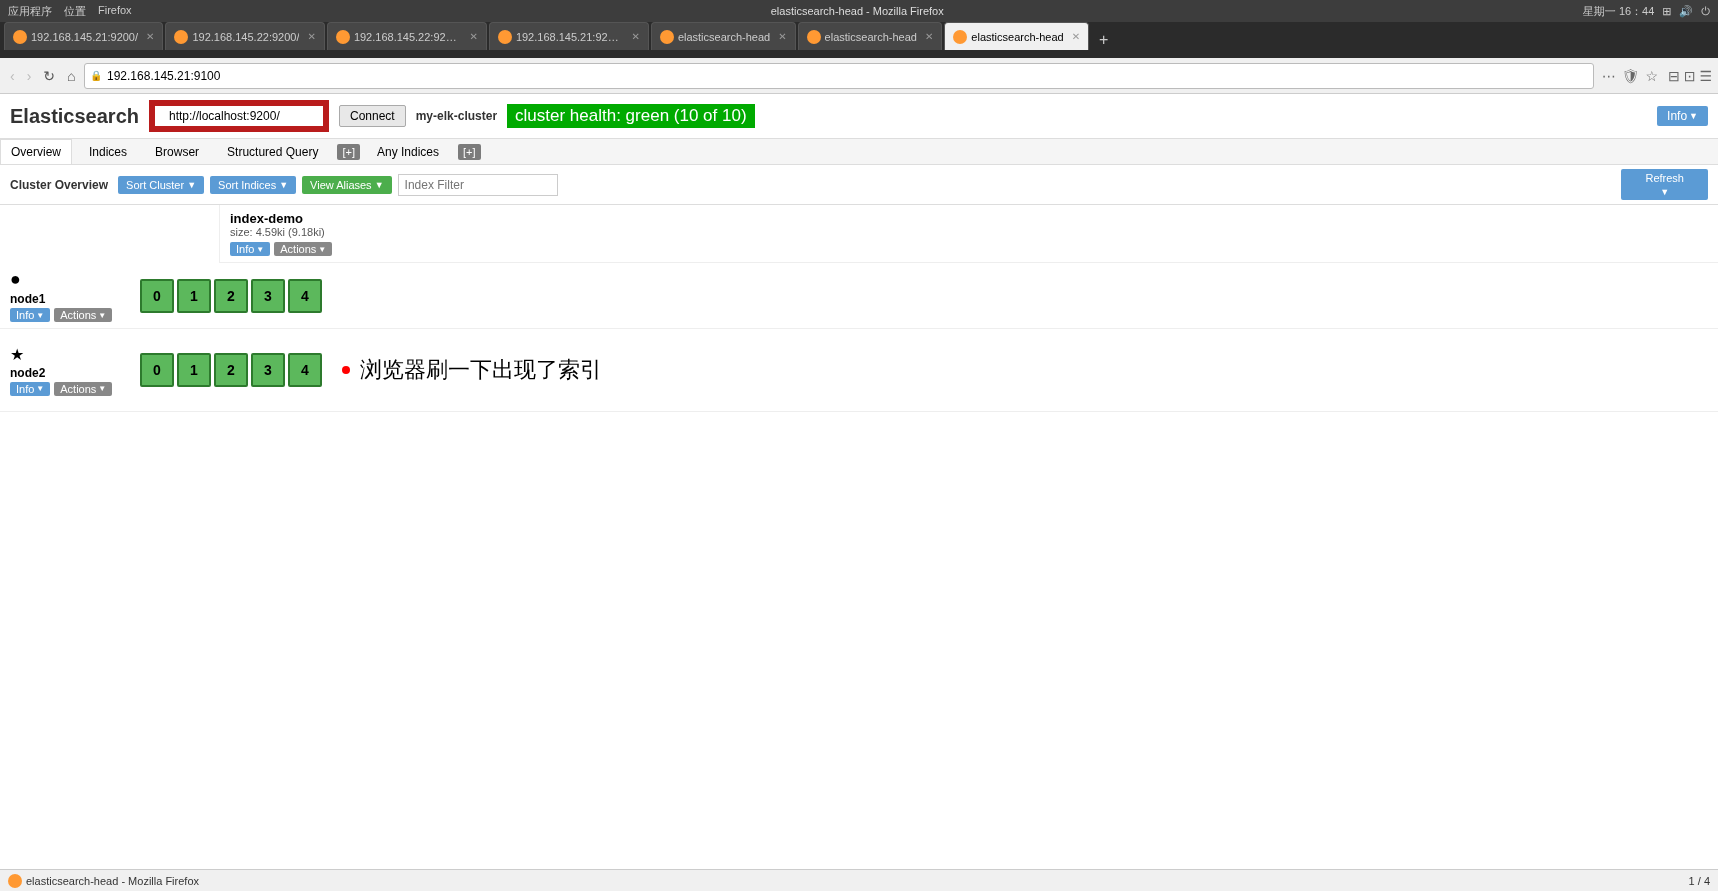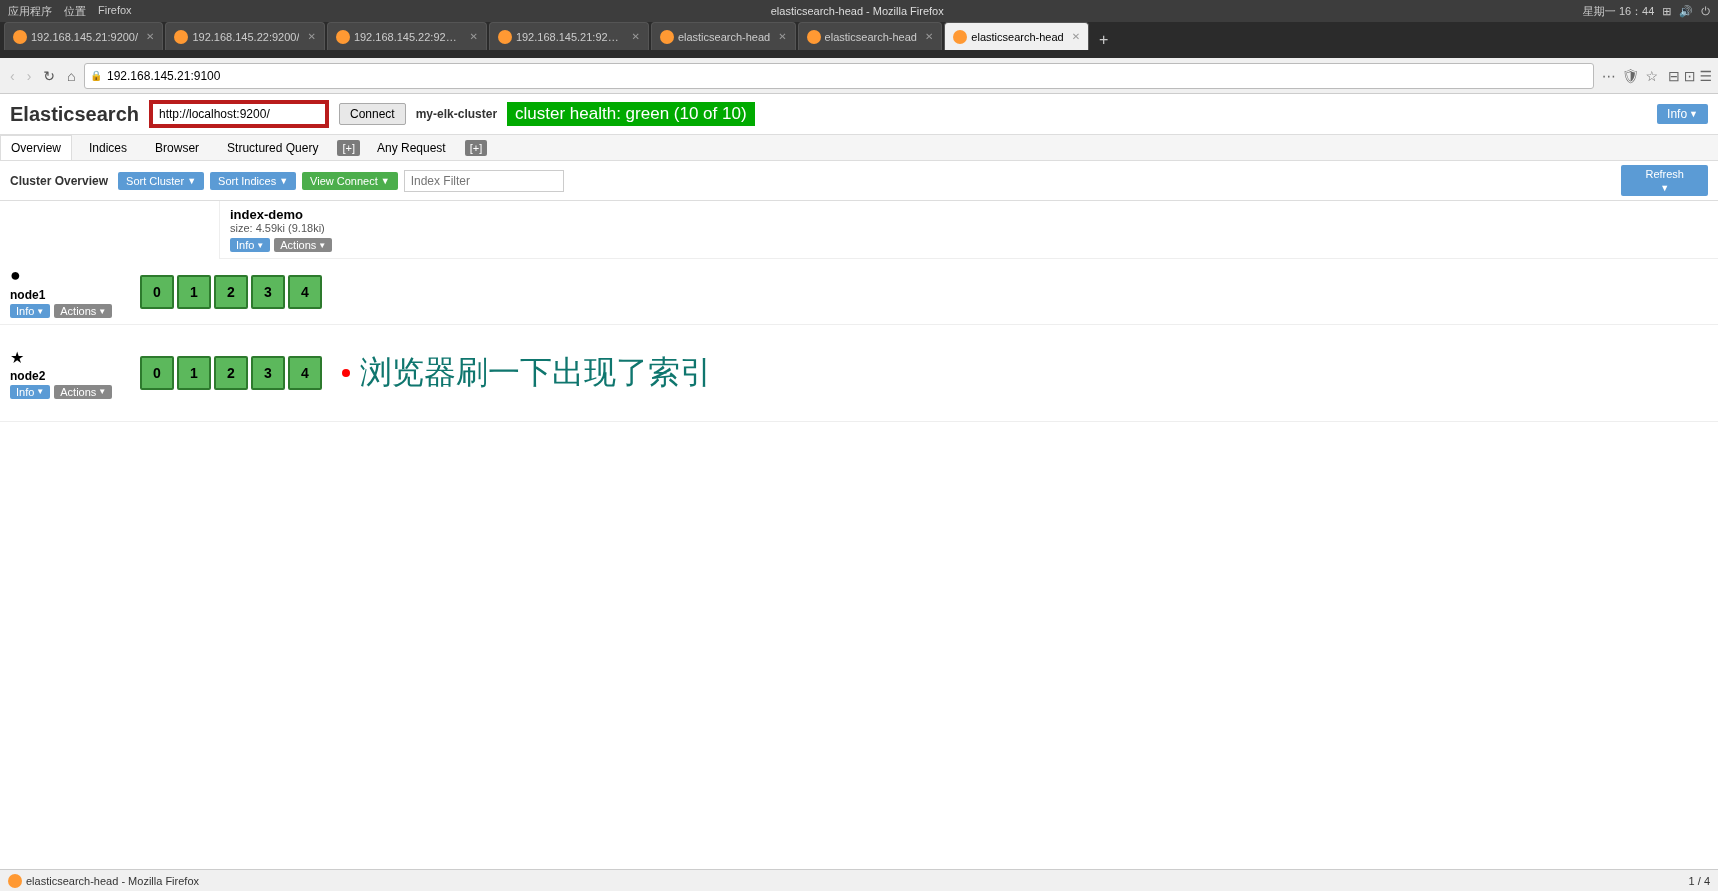--- a/index.html
+++ b/index.html
@@ -101,22 +101,22 @@
     .app-header {
       background: #fff;
       display: flex;
       align-items: center;
       padding: 6px 10px;
       gap: 10px;
       border-bottom: 1px solid #ddd;
     }
     .app-title { font-size: 20px; font-weight: bold; color: #333; }
     .connect-url {
-      border: 4px solid #b91c1c;
-      padding: 3px 6px;
+      border: 6px solid #b91c1c;
+      padding: 3px 14px;
       font-size: 12px;
       width: 180px;
     }
     .connect-btn {
       background: #e8e8e8;
       border: 1px solid #aaa;
       padding: 3px 10px;
       cursor: pointer;
       font-size: 12px;
       border-radius: 2px;
@@ -284,22 +284,22 @@
       gap: 10px;
     }
     .annotation-dot {
       width: 8px;
       height: 8px;
       background: red;
       border-radius: 50%;
       flex-shrink: 0;
     }
     .annotation-text {
-      color: #0f766e;
-      font-size: 32px;
+      color: #000000;
+      font-size: 22px;
       font-family: serif;
     }
 
     
     .small-btn {
       font-size: 11px;
       padding: 1px 6px;
       border-radius: 2px;
       border: none;
       cursor: pointer;
@@ -442,37 +442,37 @@
     <span>Indices</span>
   </div>
   <div class="nav-tab">
     <span>Browser</span>
   </div>
   <div class="nav-tab">
     <span>Structured Query</span>
   </div>
   <span class="nav-tab-plus">[+]</span>
   <div class="nav-tab">
-    <span>Any Request</span>
+    <span>Any Indices</span>
   </div>
   <span class="nav-tab-plus">[+]</span>
 </div>
 
 <div class="toolbar">
   <span class="toolbar-label">Cluster Overview</span>
   <button class="toolbar-btn">
     <span>Sort Cluster</span>
     <span class="chevron">▼</span>
   </button>
   <button class="toolbar-btn">
     <span>Sort Indices</span>
     <span class="chevron">▼</span>
   </button>
   <button class="toolbar-btn green">
-    <span>View Connect</span>
+    <span>View Aliases</span>
     <span class="chevron">▼</span>
   </button>
   <input class="index-filter" type="text" placeholder="Index Filter" style="">
   <button class="refresh-btn">
     <span>Refresh</span>
     <span style="font-size:9px;">▼</span>
   </button>
 </div>
 
 <div class="main-content">

